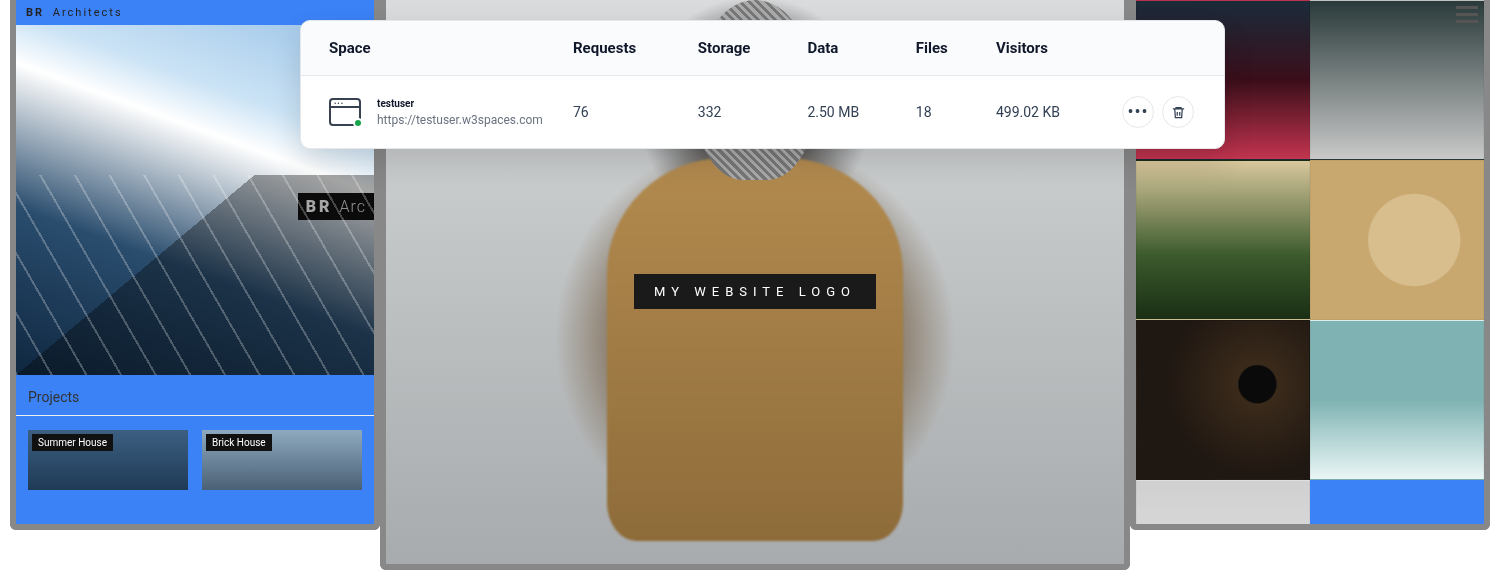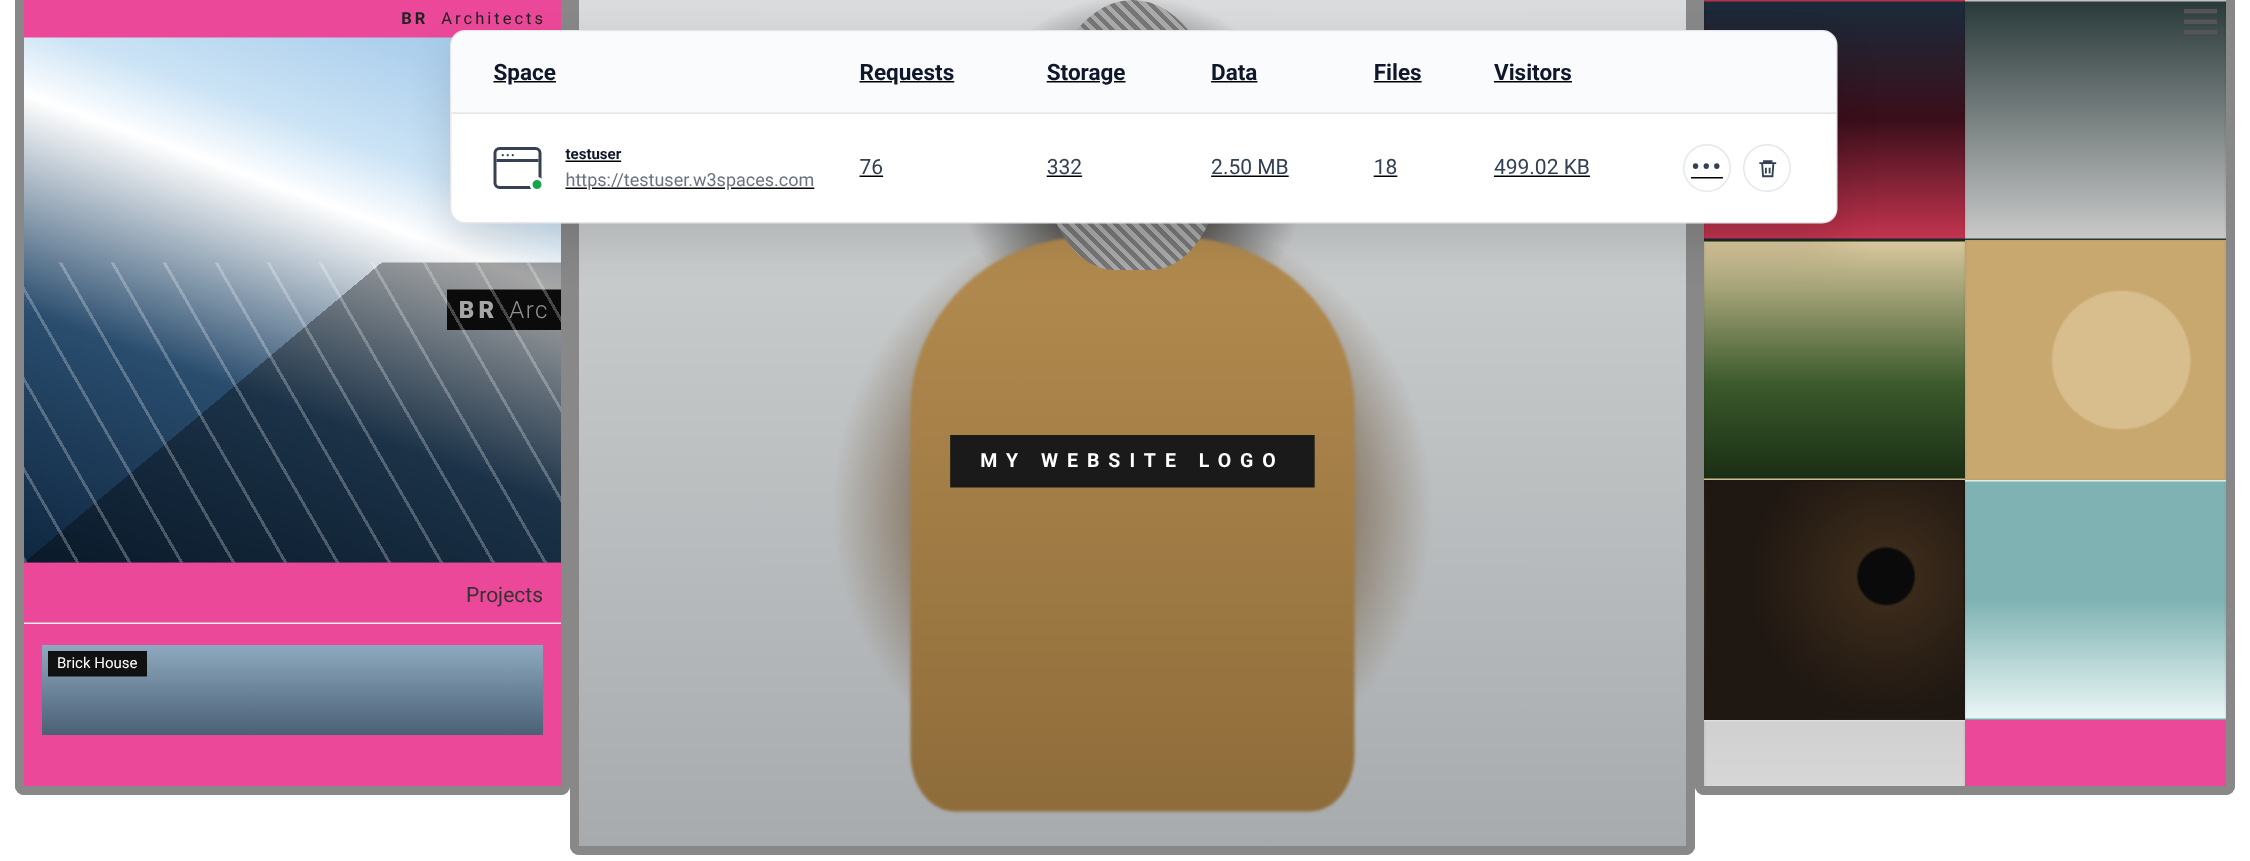--- a/index.html
+++ b/index.html
@@ -11,23 +11,22 @@
     overflow: hidden;
     position: relative;
   }
 
   
   .bg-card {
     position: absolute;
     border: 6px solid #888;
     border-top: none;
     border-radius: 0 0 6px 6px;
-    background: #ec4899;
+    background: #3b82f6;
     overflow: hidden;
-    text-align: right;
   }
   .bg-left { left: 10px; top: 0; width: 370px; height: 530px; }
   .bg-center { left: 380px; top: 0; width: 750px; height: 570px; z-index: 2; }
   .bg-right { left: 1130px; top: 0; width: 360px; height: 530px; }
 
   
   .bg-left .topbar { padding: 6px 10px; font-size: 11px; letter-spacing: 2px; color:#222; }
   .bg-left .hero {
     height: 350px;
     background: linear-gradient(200deg,#9cc4e8 0%, #cbe3f5 25%, #fff 35%, #2a4d6e 65%, #0f2740 100%);
@@ -65,23 +64,23 @@
     border-radius:40% 40% 10% 10%/30% 30% 10% 10%;
     filter:blur(1px);
   }
   .bg-center .hero2::after{
     content:"";position:absolute;left:42%;top:0;width:16%;height:32%;
     background:
       repeating-linear-gradient(45deg,#777 0 3px,#aaa 3px 6px);
     border-radius:50% 50% 40% 40%;
   }
   .bg-center .logo-badge{
-    position:absolute;left:50%;top:290px;transform:translateX(-50%);
+    position:absolute;left:50%;top:274px;transform:translateX(-50%);
     background:#1a1a1a;color:#fff;letter-spacing:6px;font-size:13px;
-    padding:10px 20px; z-index:3;font-weight:bold;
+    padding:10px 20px; z-index:3;
   }
 
   
   .bg-right .menu{position:absolute;right:6px;top:6px;display:flex;flex-direction:column;gap:4px;z-index:5;}
   .bg-right .menu div{width:22px;height:3px;background:#555;}
   .bg-right .grid{display:grid;grid-template-columns:1fr 1fr;grid-auto-rows:160px;height:100%;}
   .bg-right .g{border:1px solid rgba(0,0,0,.04);}
   .g1{background:linear-gradient(#1a2b3a,#3a0e1a,#c3344f);}
   .g2{background:linear-gradient(#2a3a3a,#c9c9c9);}
   .g3{background:linear-gradient(#d9c79d,#3b5a2c 60%,#1a2e14);}
@@ -90,21 +89,21 @@
   .g6{background:linear-gradient(#7fb3b3 50%,#eaf6f6 100%);}
   .g7{background:linear-gradient(#d0d0d0,#e8e8e8);}
 
   
   .panel{
     position:absolute;left:300px;top:20px;width:925px;
     background:#fff;border:1px solid #e5e7eb;border-radius:10px;
     box-shadow:0 14px 30px rgba(0,0,0,.12);
     z-index:50;
   }
-  .panel table{width:100%;border-collapse:collapse;text-decoration:underline;}
+  .panel table{width:100%;border-collapse:collapse;}
   .panel thead th{
     text-align:left;font-size:15px;font-weight:700;color:#0f172a;
     padding:18px 12px;border-bottom:1px solid #e5e7eb;background:#fafbfc;
   }
   .panel thead th:first-child{border-top-left-radius:10px;padding-left:28px;}
   .panel thead th:last-child{border-top-right-radius:10px;}
   .panel tbody td{padding:20px 12px;font-size:14px;color:#334155;vertical-align:middle;}
   .panel tbody td:first-child{padding-left:28px;}
   .space-cell{display:flex;align-items:center;gap:16px;}
   .space-icon{width:32px;height:28px;border:2px solid #374151;border-radius:4px;position:relative;}
@@ -131,20 +130,23 @@
     <span style="margin-left:4px;">Architects</span>
   </div>
   <div class="hero">
     <div class="badge">
       <b>BR</b>
       <span>Arc</span>
     </div>
   </div>
   <div class="section-title">Projects</div>
   <div class="thumbs">
+    <div class="thumb a">
+      <div class="pill">Summer House</div>
+    </div>
     <div class="thumb b">
       <div class="pill">Brick House</div>
     </div>
   </div>
 </div>
 
 <div class="bg-card bg-center">
   <div class="hero2"></div>
   <div class="logo-badge">MY WEBSITE LOGO</div>
 </div>

